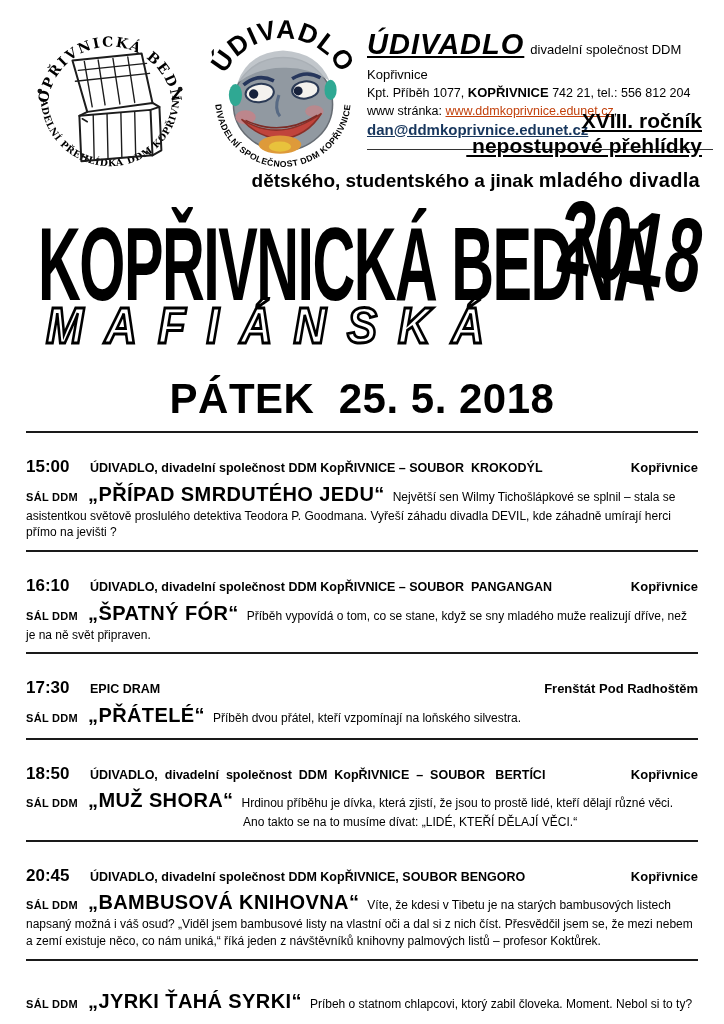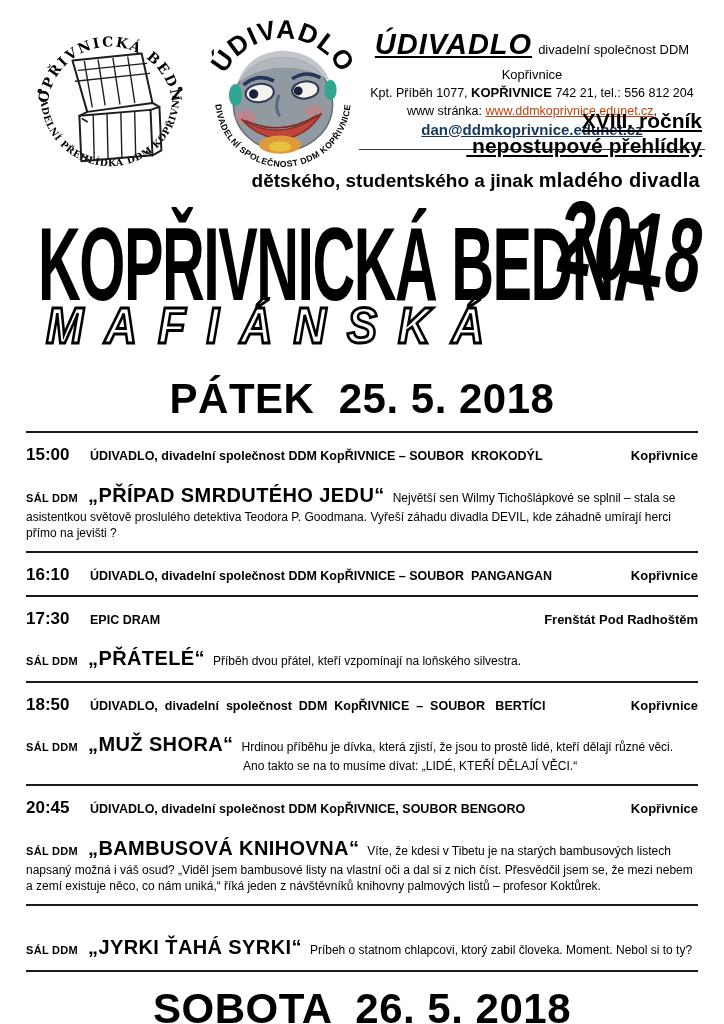--- a/index.html
+++ b/index.html
@@ -10,21 +10,21 @@
   }
   
   .stamp-logo { position:absolute; left:26px; top:16px; width:168px; height:168px; }
   .udv-logo   { position:absolute; left:203px; top:10px; width:160px; height:166px; }
   svg text { fill:#000; }
   .st-arc-top { font-family:"DejaVu Serif", serif; font-size:14px; font-weight:bold; letter-spacing:2px; }
   .st-arc-bot { font-family:"DejaVu Serif", serif; font-size:9.5px; font-weight:bold; letter-spacing:0.6px; }
   .ud-arc-top { font-size:26px; font-weight:bold; letter-spacing:1px; }
   .ud-arc-bot { font-size:8.6px; font-weight:bold; letter-spacing:0.4px; }
 
-  .head-right { position:absolute; right:19px; top:26px; width:346px; text-align:center; line-height:1.3; }
+  .head-right { position:absolute; right:11px; top:26px; width:346px; text-align:left; line-height:1.3; }
   .org-name { font-size:29px; font-weight:bold; font-style:italic; text-decoration:underline; letter-spacing:1px; }
   .org-desc { font-size:13px; margin-left:6px; }
   .addr, .web { font-size:12.5px; margin-top:1px; }
   .addr b { font-size:13px; }
   .web a { color:#c2410c; text-decoration:underline; }
   .email a { font-size:15px; font-weight:bold; color:#17365d; text-decoration:underline; }
   .head-rule { border:0; border-top:1.5px solid #333; margin:9px 0 0 0; }
 
   .edition { position:absolute; right:22px; top:109px; text-align:right; line-height:1.18; }
   .edition .big { font-size:21px; font-weight:bold; text-decoration:underline; white-space:pre; }
@@ -47,27 +47,27 @@
     letter-spacing:21px; line-height:1; white-space:nowrap; color:#fff;
     -webkit-text-stroke:2.6px #000; transform:scale(1,1.12); transform-origin:0 0;
   }
 
   
   .schedule { position:absolute; left:26px; top:376px; width:672px; }
   .day-heading { text-align:center; font-size:42px; font-weight:bold; line-height:1.1;
                  white-space:pre; margin:0 0 9px 0; letter-spacing:0.5px; }
   .day-heading.second { margin-top:14px; }
   .top-rule { border:0; border-top:2.2px solid #1a1a1a; margin:0; }
-  .event { padding:12px 0 9px 0; border-bottom:2.2px solid #1a1a1a; }
+  .event { padding:24px 0 9px 0; border-bottom:2.2px solid #1a1a1a; }
   .event-head { display:flex; align-items:baseline; line-height:1.2; }
   .time { flex:none; width:64px; font-size:17px; font-weight:bold; }
   .group { flex:1; font-size:12.5px; font-weight:bold; white-space:pre-wrap; }
   .gnote { font-weight:normal; font-size:12px; }
   .city { flex:none; font-size:13px; font-weight:bold; text-align:right; }
-  .event-body { margin-top:15px; font-size:12px; line-height:1.4; }
+  .event-body { margin-top:2px; font-size:12px; line-height:1.4; }
   .venue { display:inline-block; width:62px; font-size:11px; font-weight:bold; letter-spacing:0.3px; }
   .etitle { font-size:20px; font-weight:bold; letter-spacing:0.4px; margin-right:8px; white-space:pre-wrap; }
   .desc2 { margin-left:217px; }
   .desc2:empty, .gnote:empty { display:none; }
 </style>
 </head>
 <body>
 
 <div class="page">
 
@@ -174,20 +174,24 @@
         
       </div>
     </section>
 
     <section class="event">
       <div class="event-head">
         <span class="time">16:10</span>
         <span class="group"><span>ÚDIVADLO, divadelní společnost DDM KopŘIVNICE – SOUBOR  PANGANGAN</span></span>
         <span class="city">Kopřivnice</span>
       </div>
+      <div class="event-body">
+        <span class="venue">SÁL DDM</span><span class="etitle">„ŠPATNÝ FÓR“</span><span class="desc">Příběh vypovídá o tom, co se stane, když se sny mladého muže realizují dříve, než je na ně svět připraven.</span>
+        
+      </div>
     </section>
 
     <section class="event">
       <div class="event-head">
         <span class="time">17:30</span>
         <span class="group"><span>EPIC DRAM</span></span>
         <span class="city">Frenštát Pod Radhoštěm</span>
       </div>
       <div class="event-body">
         <span class="venue">SÁL DDM</span><span class="etitle">„PŘÁTELÉ“</span><span class="desc">Příběh dvou přátel, kteří vzpomínají na loňského silvestra.</span>

